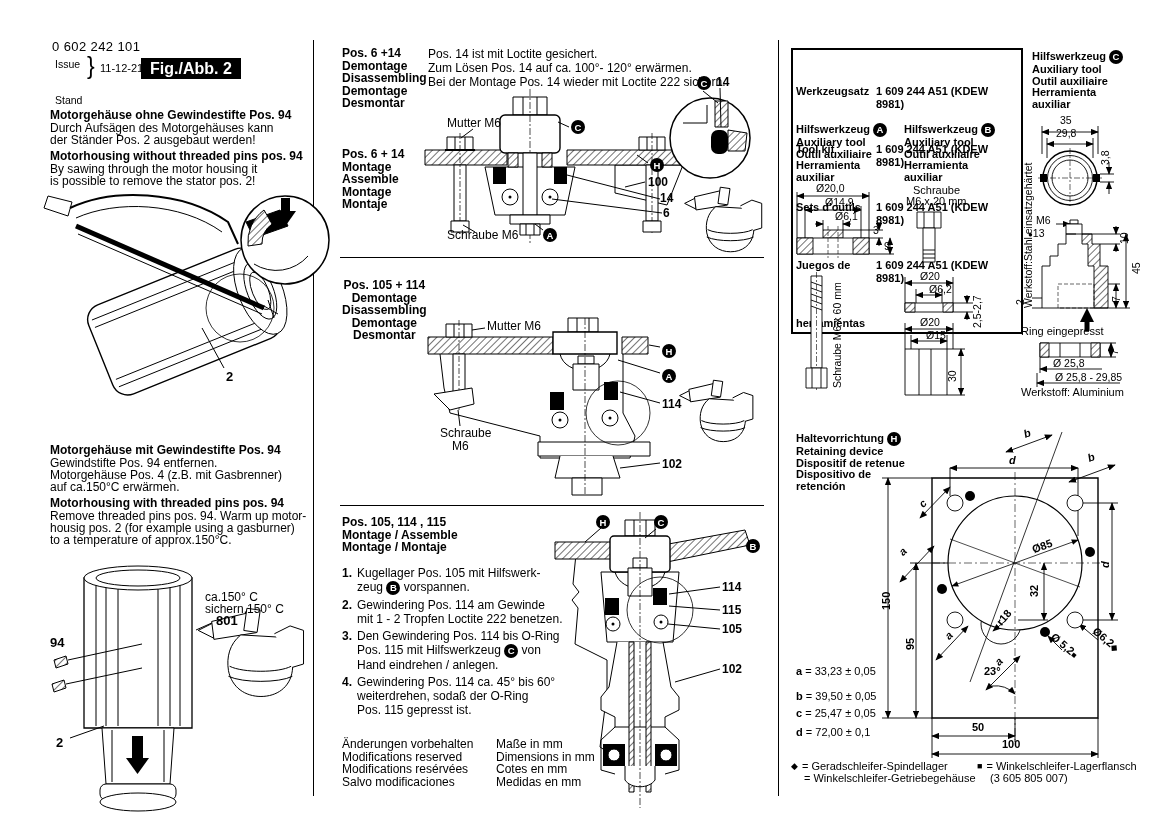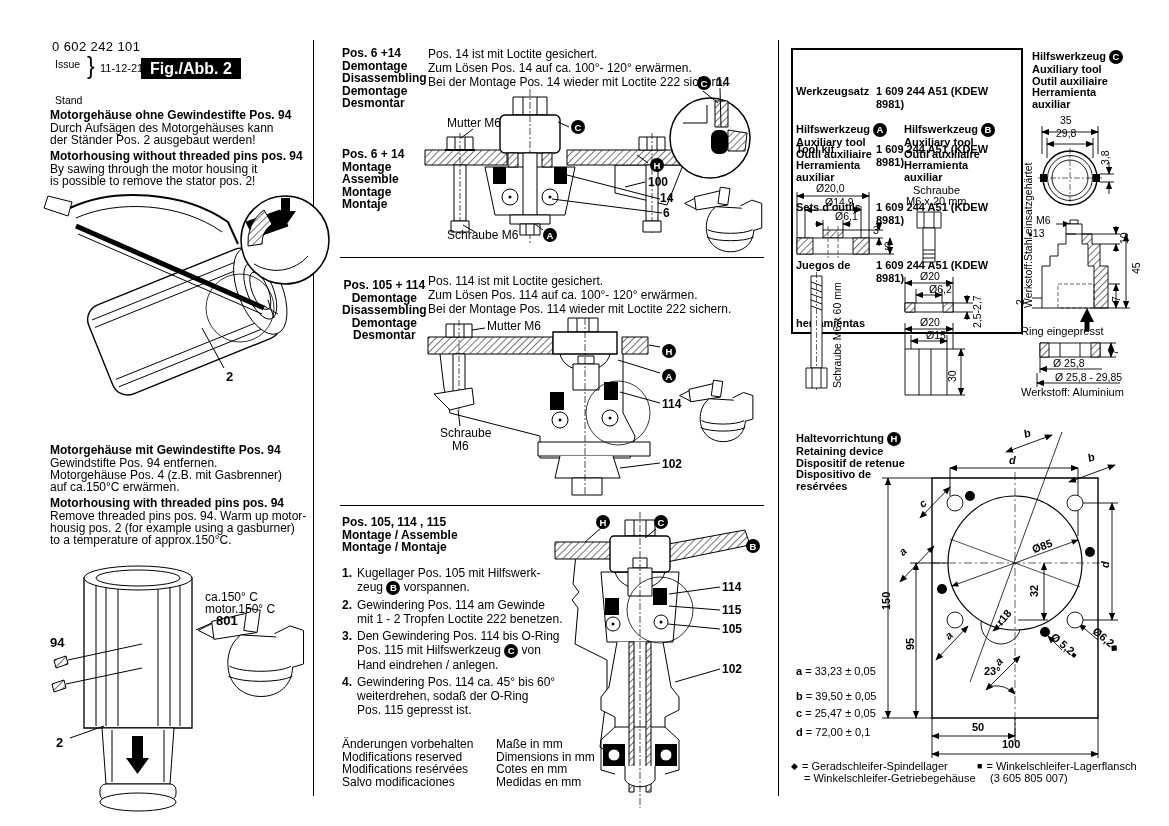--- a/index.html
+++ b/index.html
@@ -133,21 +133,21 @@
     <polygon points="8,104 20,100 22,108 10,112" fill="url(#hatch)"></polygon>
     <polygon points="6,128 18,124 20,132 8,136" fill="url(#hatch)"></polygon>
     <line x1="22" y1="104" x2="96" y2="88"></line>
     <line x1="20" y1="128" x2="96" y2="112"></line>
     <line x1="24" y1="182" x2="58" y2="170"></line>
     <line x1="150" y1="74" x2="168" y2="66"></line>
     <use href="#torch" transform="translate(150,52) scale(1.12)"></use>
   </g>
 </svg>
 <div class="ab t12 lbl" style="left:205px;top:591px;">ca.150° C</div>
-<div class="ab t12 lbl" style="left:205px;top:603px;">motor.150° C</div>
+<div class="ab t12 lbl" style="left:205px;top:603px;">sichern.150° C</div>
 <div class="ab t13 b lbl" style="left:216px;top:614px;">801</div>
 <div class="ab t13 b lbl" style="left:50px;top:636px;">94</div>
 <div class="ab t13 b lbl" style="left:56px;top:736px;">2</div>
 
 <div class="ab t12 b" style="left:342px;top:47px;">
   <div>Pos. 6 +14</div>
       <div>Demontage</div>
   <div>Disassembling</div>
       <div>Demontage</div>
   <div>Desmontar</div>
@@ -231,25 +231,20 @@
 <span class="bdg ab" style="left:697px;top:76px;">C</span>
 <div class="ab t12 b lbl" style="left:716px;top:76px;">14</div>
 
 <div class="ab t12 b" style="left:342px;top:279px;text-align:center;">
   <div>Pos. 105 + 114</div>
       <div>Demontage</div>
   <div>Disassembling</div>
       <div>Demontage</div>
   <div>Desmontar</div>
 </div>
-<div class="ab t12" style="left:428px;top:274px;line-height:14px;">
-  <div>Pos. 114 ist mit Loctite gesichert.</div>
-      <div>Zum Lösen Pos. 114 auf ca. 100°- 120° erwärmen.</div>
-      <div>Bei der Montage Pos. 114 wieder mit Loctite 222 sichern.</div>
-</div>
 
 <svg style="left:420px;top:318px;" width="345" height="180" viewBox="0 0 345 180">
   <g stroke="#000" fill="none" stroke-width="1">
     <path d="M20,36 L24,70 L30,95 L120,118 L120,140 L210,140 L215,118 L203,95 L203,36" fill="#fff"></path>
     <rect x="8" y="19" width="125" height="17" fill="url(#hatch)"></rect>
     <rect x="202" y="19" width="26" height="17" fill="url(#hatch)"></rect>
     <rect x="26" y="6" width="26" height="13" fill="#fff"></rect>
         <line x1="34" y1="6" x2="34" y2="19"></line>
         <line x1="44" y1="6" x2="44" y2="19"></line>
     <rect x="33" y="36" width="12" height="44" fill="#fff"></rect>
@@ -603,21 +598,21 @@
 <div class="ab t11 lbl" style="left:1021px;top:387px;">Werkstoff: Aluminium</div>
 
 <div class="ab t11 b" style="left:796px;top:432px;">
   <div style="display:flex;align-items:center;gap:3px;">
         <span>Haltevorrichtung</span>
         <span class="bdg">H</span>
       </div>
   <div>Retaining device</div>
       <div>Dispositif de retenue</div>
   <div>Dispositivo de</div>
-      <div>resérvées</div>
+      <div>retención</div>
 </div>
 
 <svg style="left:866px;top:424px;" width="303" height="340" viewBox="0 0 303 340">
   <g stroke="#000" fill="none" stroke-width=".9">
     <rect x="66" y="54" width="166" height="240" fill="#fff" stroke-width="1.4"></rect>
     <circle cx="135" cy="200" r="20" fill="#fff"></circle>
     <circle cx="149" cy="139" r="67" fill="#fff" stroke-width="1.2"></circle>
     <line x1="66" y1="139" x2="240" y2="139" stroke-dasharray="8,3,2,3" stroke-width=".6"></line>
     <line x1="149" y1="48" x2="149" y2="316" stroke-dasharray="8,3,2,3" stroke-width=".6"></line>
     <line x1="104" y1="258" x2="196" y2="8" stroke-width=".8"></line>

